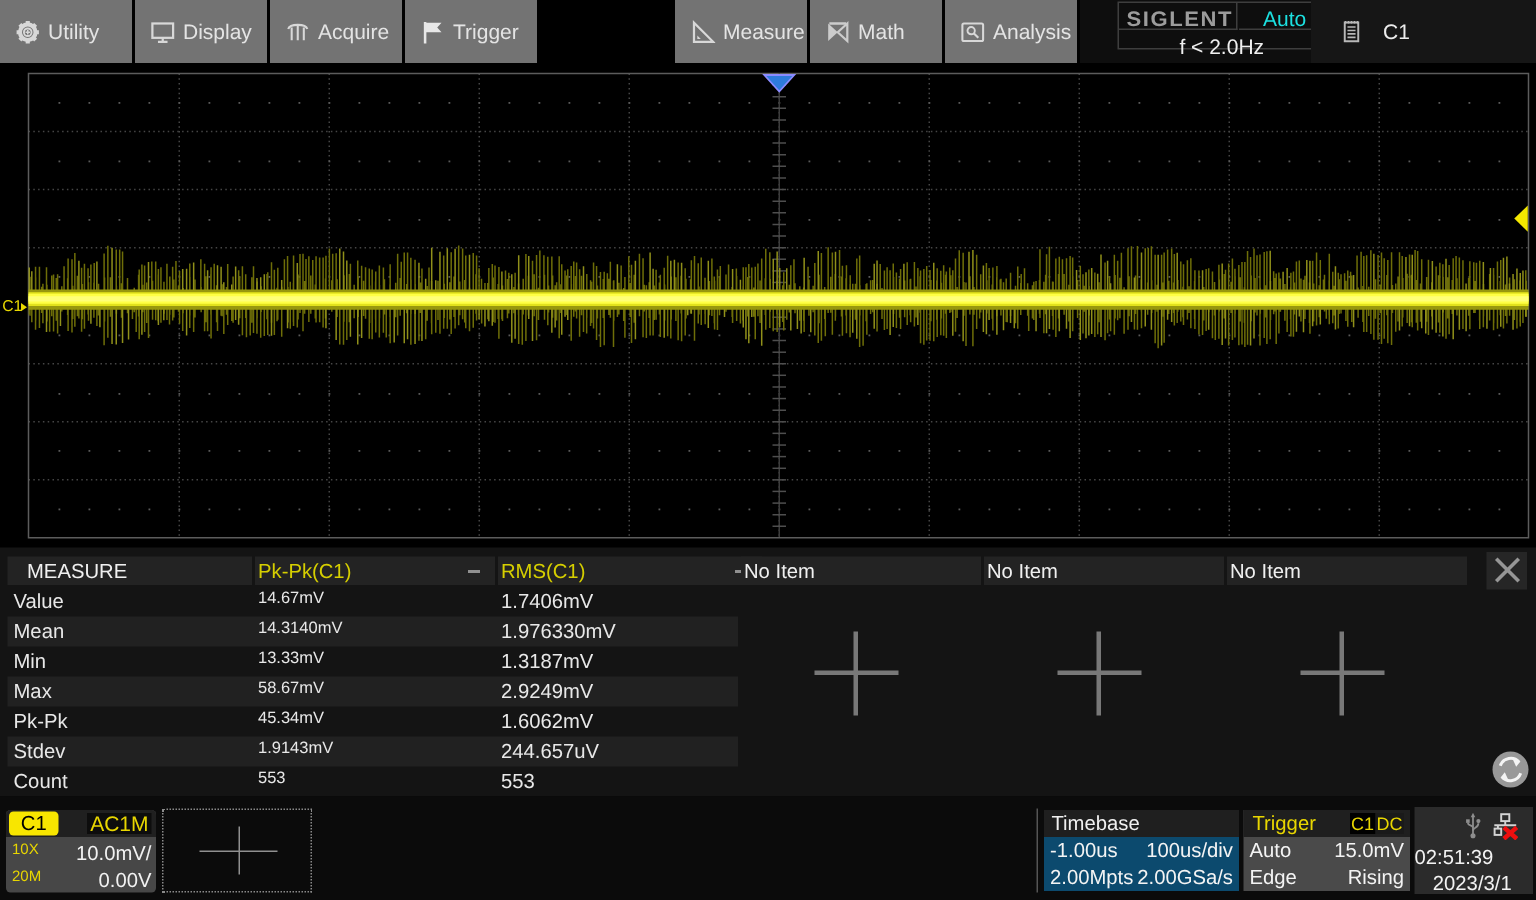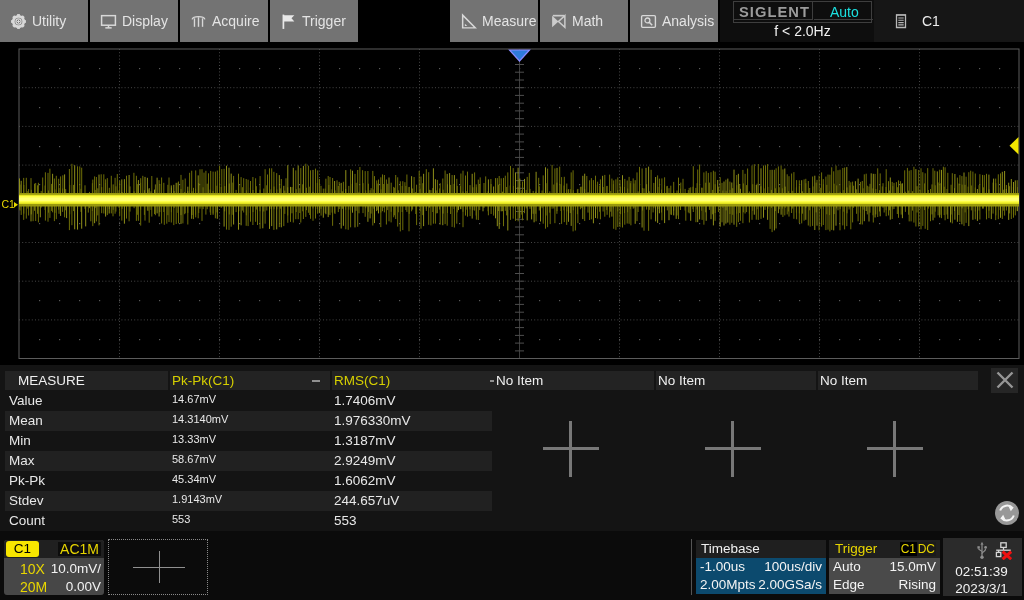--- a/index.html
+++ b/index.html
@@ -4,21 +4,21 @@
 * { margin:0; padding:0; box-sizing:border-box; }
 body { width:1024px; height:600px; background:#000; font-family:"Liberation Sans",sans-serif; overflow:hidden; }
 #screen { position:absolute; left:0; top:0; width:1024px; height:600px; background:#000;  }
 
 
 #topbar { position:absolute; left:0; top:0; width:1024px; height:42px; background:#000; }
 .mitem { position:absolute; top:0; width:88px; height:46px; background:#737373;text-align:center; }
 .mic { position:absolute; left:10px; top:13px; }
 .mtxt { position:absolute; left:32px; top:13px; font-size:14px; color:#e4e4e4; white-space:nowrap; }
 #sigarea { position:absolute; left:720px; top:0; width:154px; height:42px; background:#0e0e0e; }
-#sigbox { position:absolute; left:13px; top:1px; width:139px; height:22px; border:1px solid #3e3e3e; }
+#sigbox { position:absolute; left:25px; top:1px; width:139px; height:32px; border:1px solid #3e3e3e; }
 #sigcell { position:absolute; left:0; top:0; width:79px; height:18px; border-right:1px solid #3e3e3e; border-bottom:1px solid #3e3e3e; }
 #autocell { position:absolute; left:80px; top:0; width:59px; height:18px; border-bottom:1px solid #3e3e3e; }
 .siglogo { position:absolute; left:5px; top:2px; font-size:14px; font-weight:bold; color:#9c9c9c; letter-spacing:1px; transform:scaleX(1.05); transform-origin:left; }
 .autotxt { position:absolute; left:16px; top:2px; font-size:14px; color:#1ce0e0; }
 .freqtxt { position:absolute; left:0; right:0; top:21px; text-align:center; font-size:14px; color:#f0f0f0; }
 #topstatus { position:absolute; left:874px; top:0; width:150px; height:42px; background:#161616; }
 #topstatus .clip { position:absolute; left:20px; top:13px; }
 #topstatus .c1t { position:absolute; left:48px; top:13px; font-size:14px; color:#ececec; }
 
 
@@ -40,38 +40,38 @@
 .plus .pv { position:absolute; left:26px; top:0; width:3px; height:56px; background:#787878; }
 #mrefresh { position:absolute; left:994px; top:135px; }
 
 
 #bottombar { position:absolute; left:0; top:531px; width:1024px; height:69px; background:#0b0b0b; }
 #chbox { position:absolute; left:4px; top:9px; width:100px; height:55px; background:#474747; border-radius:3px; }
 #chtop { position:absolute; left:0; top:0; width:100px; height:18px; background:#202020; border-radius:3px 3px 0 0; }
 #c1chip { position:absolute; left:2px; top:1px; width:33px; height:16px; background:#f8e600; border-radius:3px; text-align:center; font-size:13.5px; color:#000; line-height:16px; }
 #ac1m { position:absolute; right:3px; top:2px; font-size:14px; color:#e8d600; background:#0d0d0d; padding:0 2px; height:14px; line-height:14px; }
 .chrow { position:absolute; left:0; width:100px; height:18px; }
-.chrow .yl { position:absolute; left:16px; top:1px; font-size:14px; color:#e8d600; }
+.chrow .yl { position:absolute; left:4px; top:1px; font-size:10px; color:#e8d600; }
 .chrow .wr { position:absolute; right:3px; top:1px; font-size:13.5px; color:#f2f2f2;text-align:center; }
 #addbox { position:absolute; left:108px; top:8px; width:100px; height:56px; border:1px dotted #8a8a8a; }
 #addbox .ph { position:absolute; left:24px; top:27px; width:52px; height:1px; background:#909090; }
 #addbox .pv { position:absolute; left:50px; top:11px; width:1px; height:32px; background:#909090; }
 #vsep { position:absolute; left:691px; top:8px; width:1px; height:56px; background:#555; }
 #tbbox { position:absolute; left:696px; top:9px; width:130px; height:54px; background:#0c4a6e; }
 #tbbox .hd { position:absolute; left:0; top:0; width:130px; height:18px; background:#1f1f1f; }
 #tbbox .hd span { position:absolute; left:5px; top:1px; font-size:13.5px; color:#f0f0f0; }
 #trbox { position:absolute; left:829px; top:9px; width:111px; height:54px; background:#4a4a4a; }
 #trbox .hd { position:absolute; left:0; top:0; width:111px; height:18px; background:#1f1f1f; }
 .brow { position:absolute; left:0; right:0; height:18px; }
 .brow .bl { position:absolute; left:4px; top:1px; font-size:13.5px; color:#f4f4f4; }
 .brow .br { position:absolute; right:4px; top:1px; font-size:13.5px; color:#f4f4f4; }
 #trhd-label { position:absolute; left:6px; top:1px; font-size:13.5px; color:#e8d600; }
 .chip { position:absolute; top:2px; font-size:12px; color:#e8d600; background:#000; padding:0 1px; height:14px; line-height:14px; }
 #rstatus { position:absolute; left:943px; top:7px; width:79px; height:58px; background:#2b2b2b; }
-#rstatus .time { position:absolute; left:0; right:2px; top:26px; text-align:center; font-size:13.5px; color:#f2f2f2; }
+#rstatus .time { position:absolute; left:0; right:2px; top:26px; text-align:left; font-size:13.5px; color:#f2f2f2; }
 #rstatus .date { position:absolute; left:0; right:2px; top:43px; text-align:center; font-size:13.5px; color:#f2f2f2; }
 </style></head>
 <body>
 <div id="screen">
   <div id="topbar">
       <div class="mitem" style="left:0px">
         <span class="mic"><svg width="17" height="17" viewBox="0 0 16 16">
             <circle cx="8" cy="8" r="4.9" fill="none" stroke="#d8d8d8" stroke-width="2.6"></circle>
             <circle cx="8" cy="8" r="2.4" fill="none" stroke="#d8d8d8" stroke-width="1.2"></circle>
             <path d="M8 6.6 V9.4 M6.6 8 H9.4" stroke="#d8d8d8" stroke-width="1"></path>

